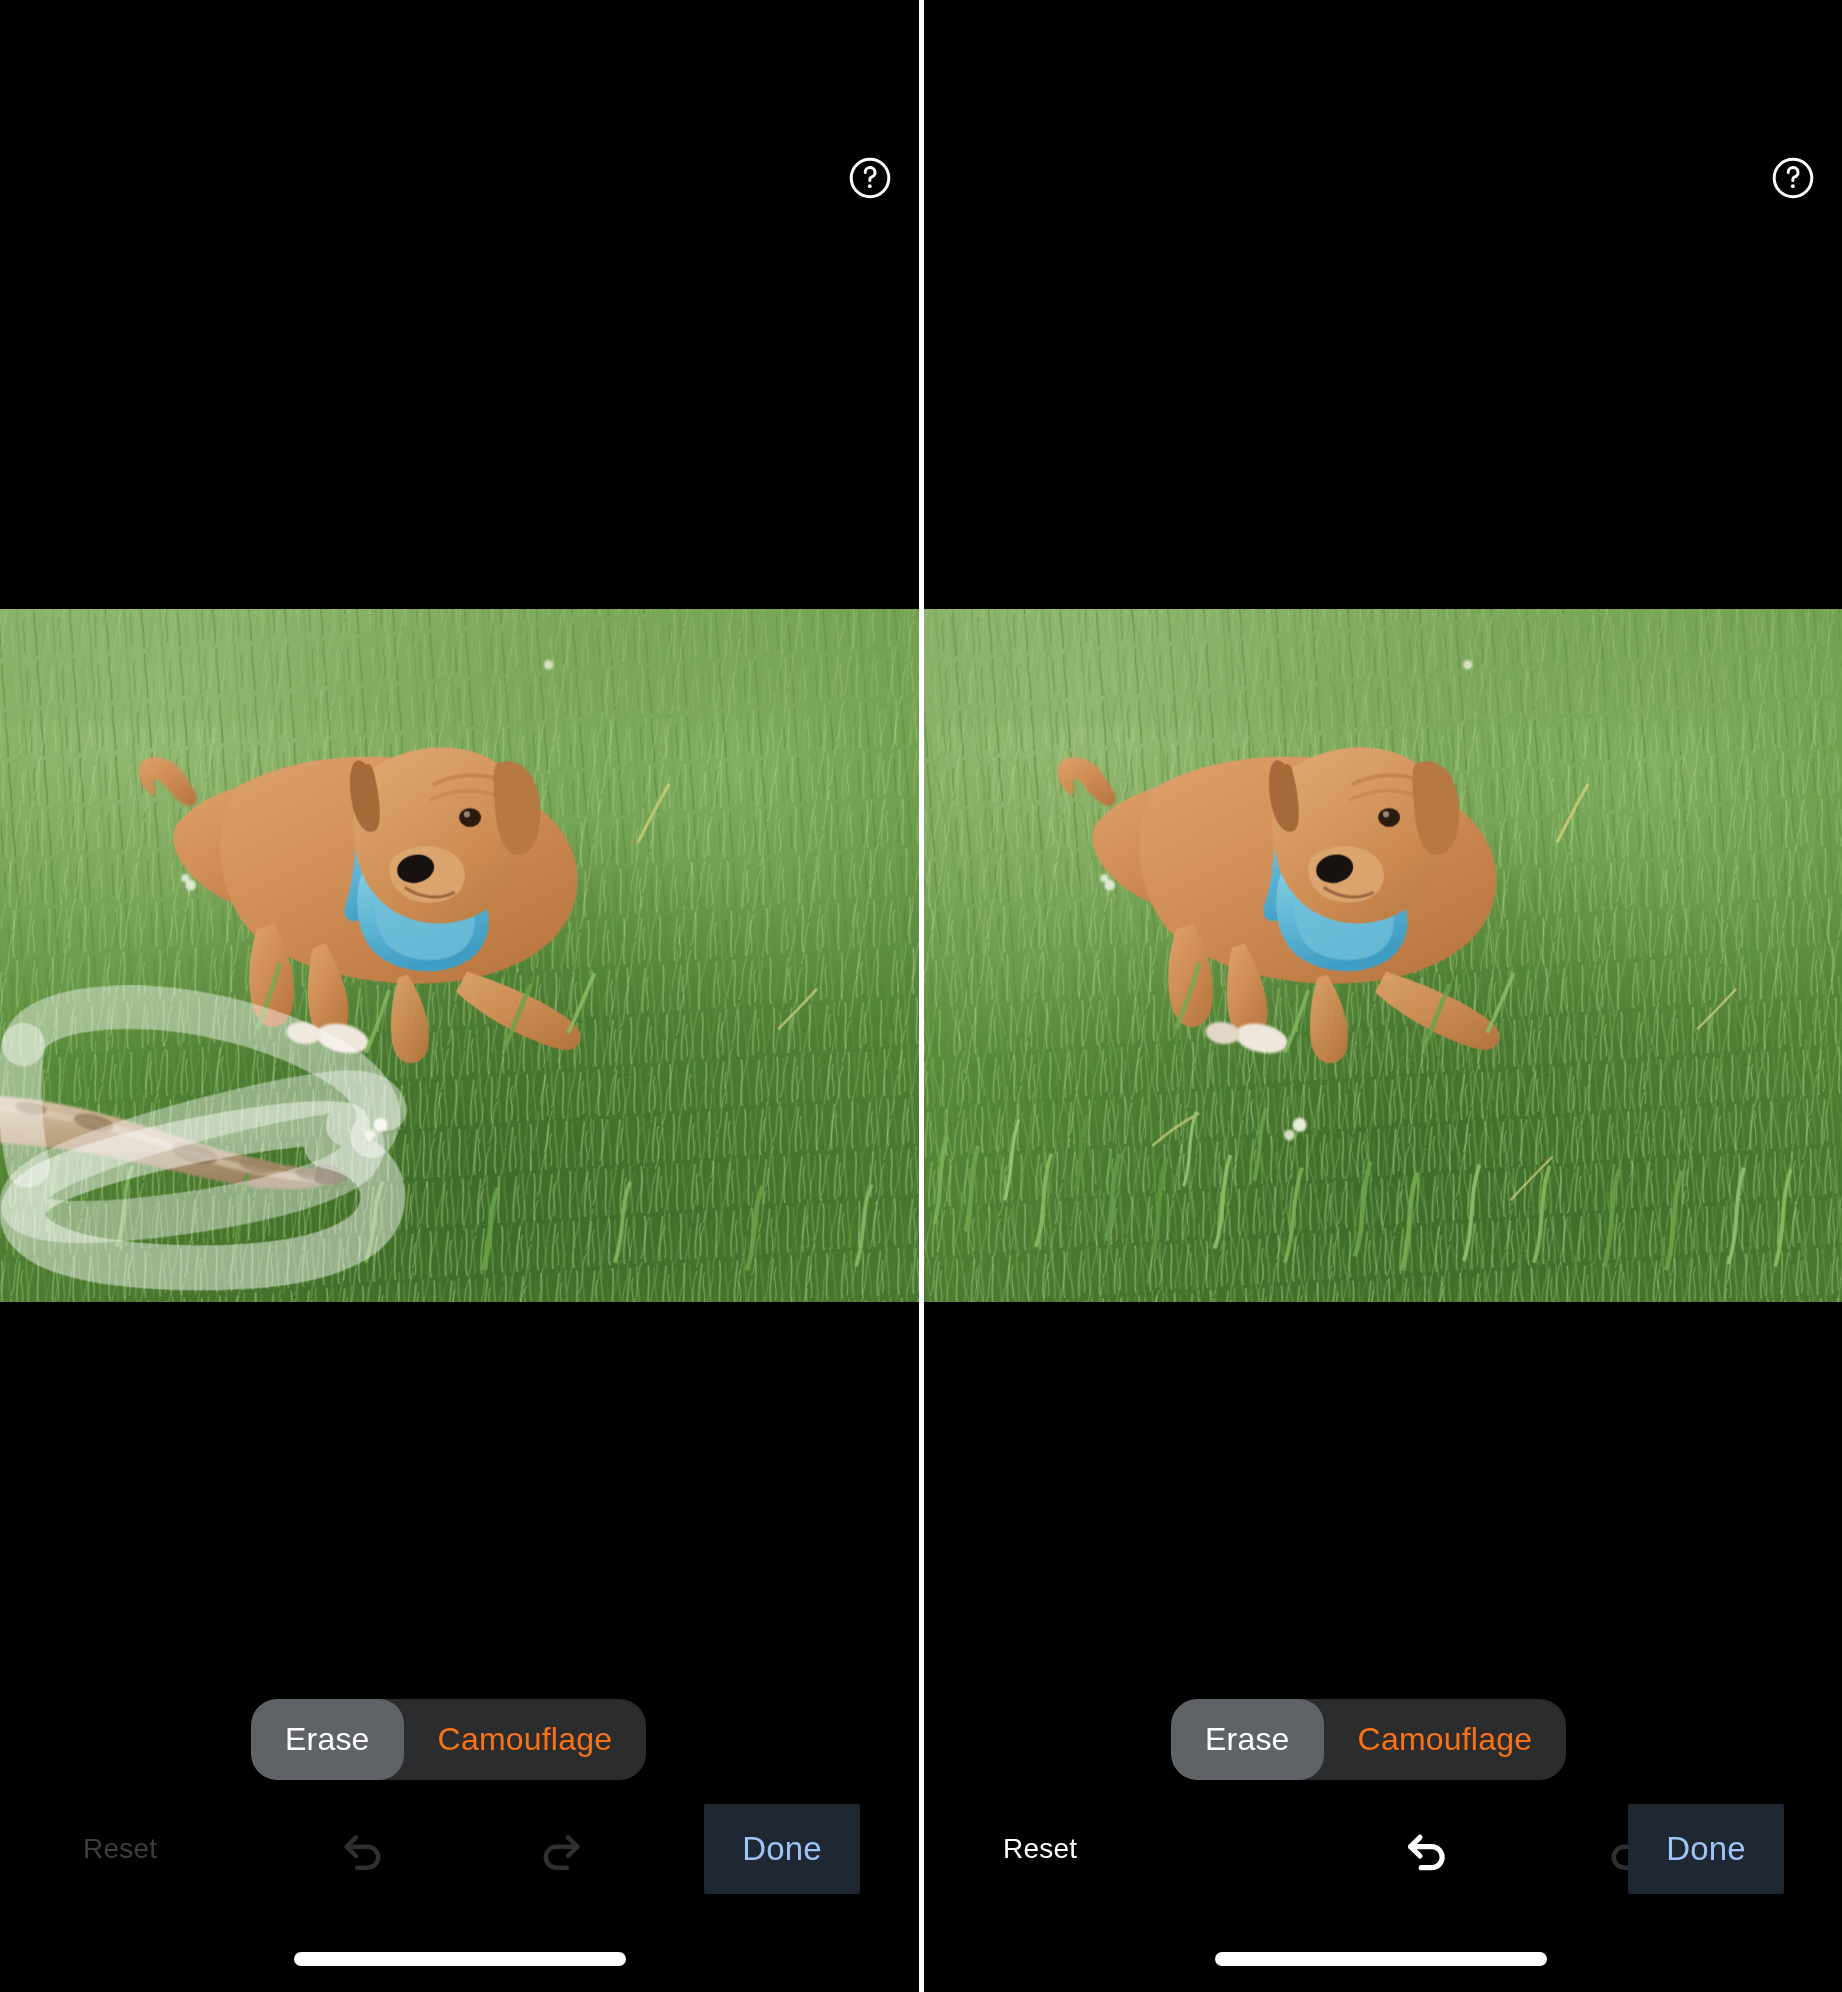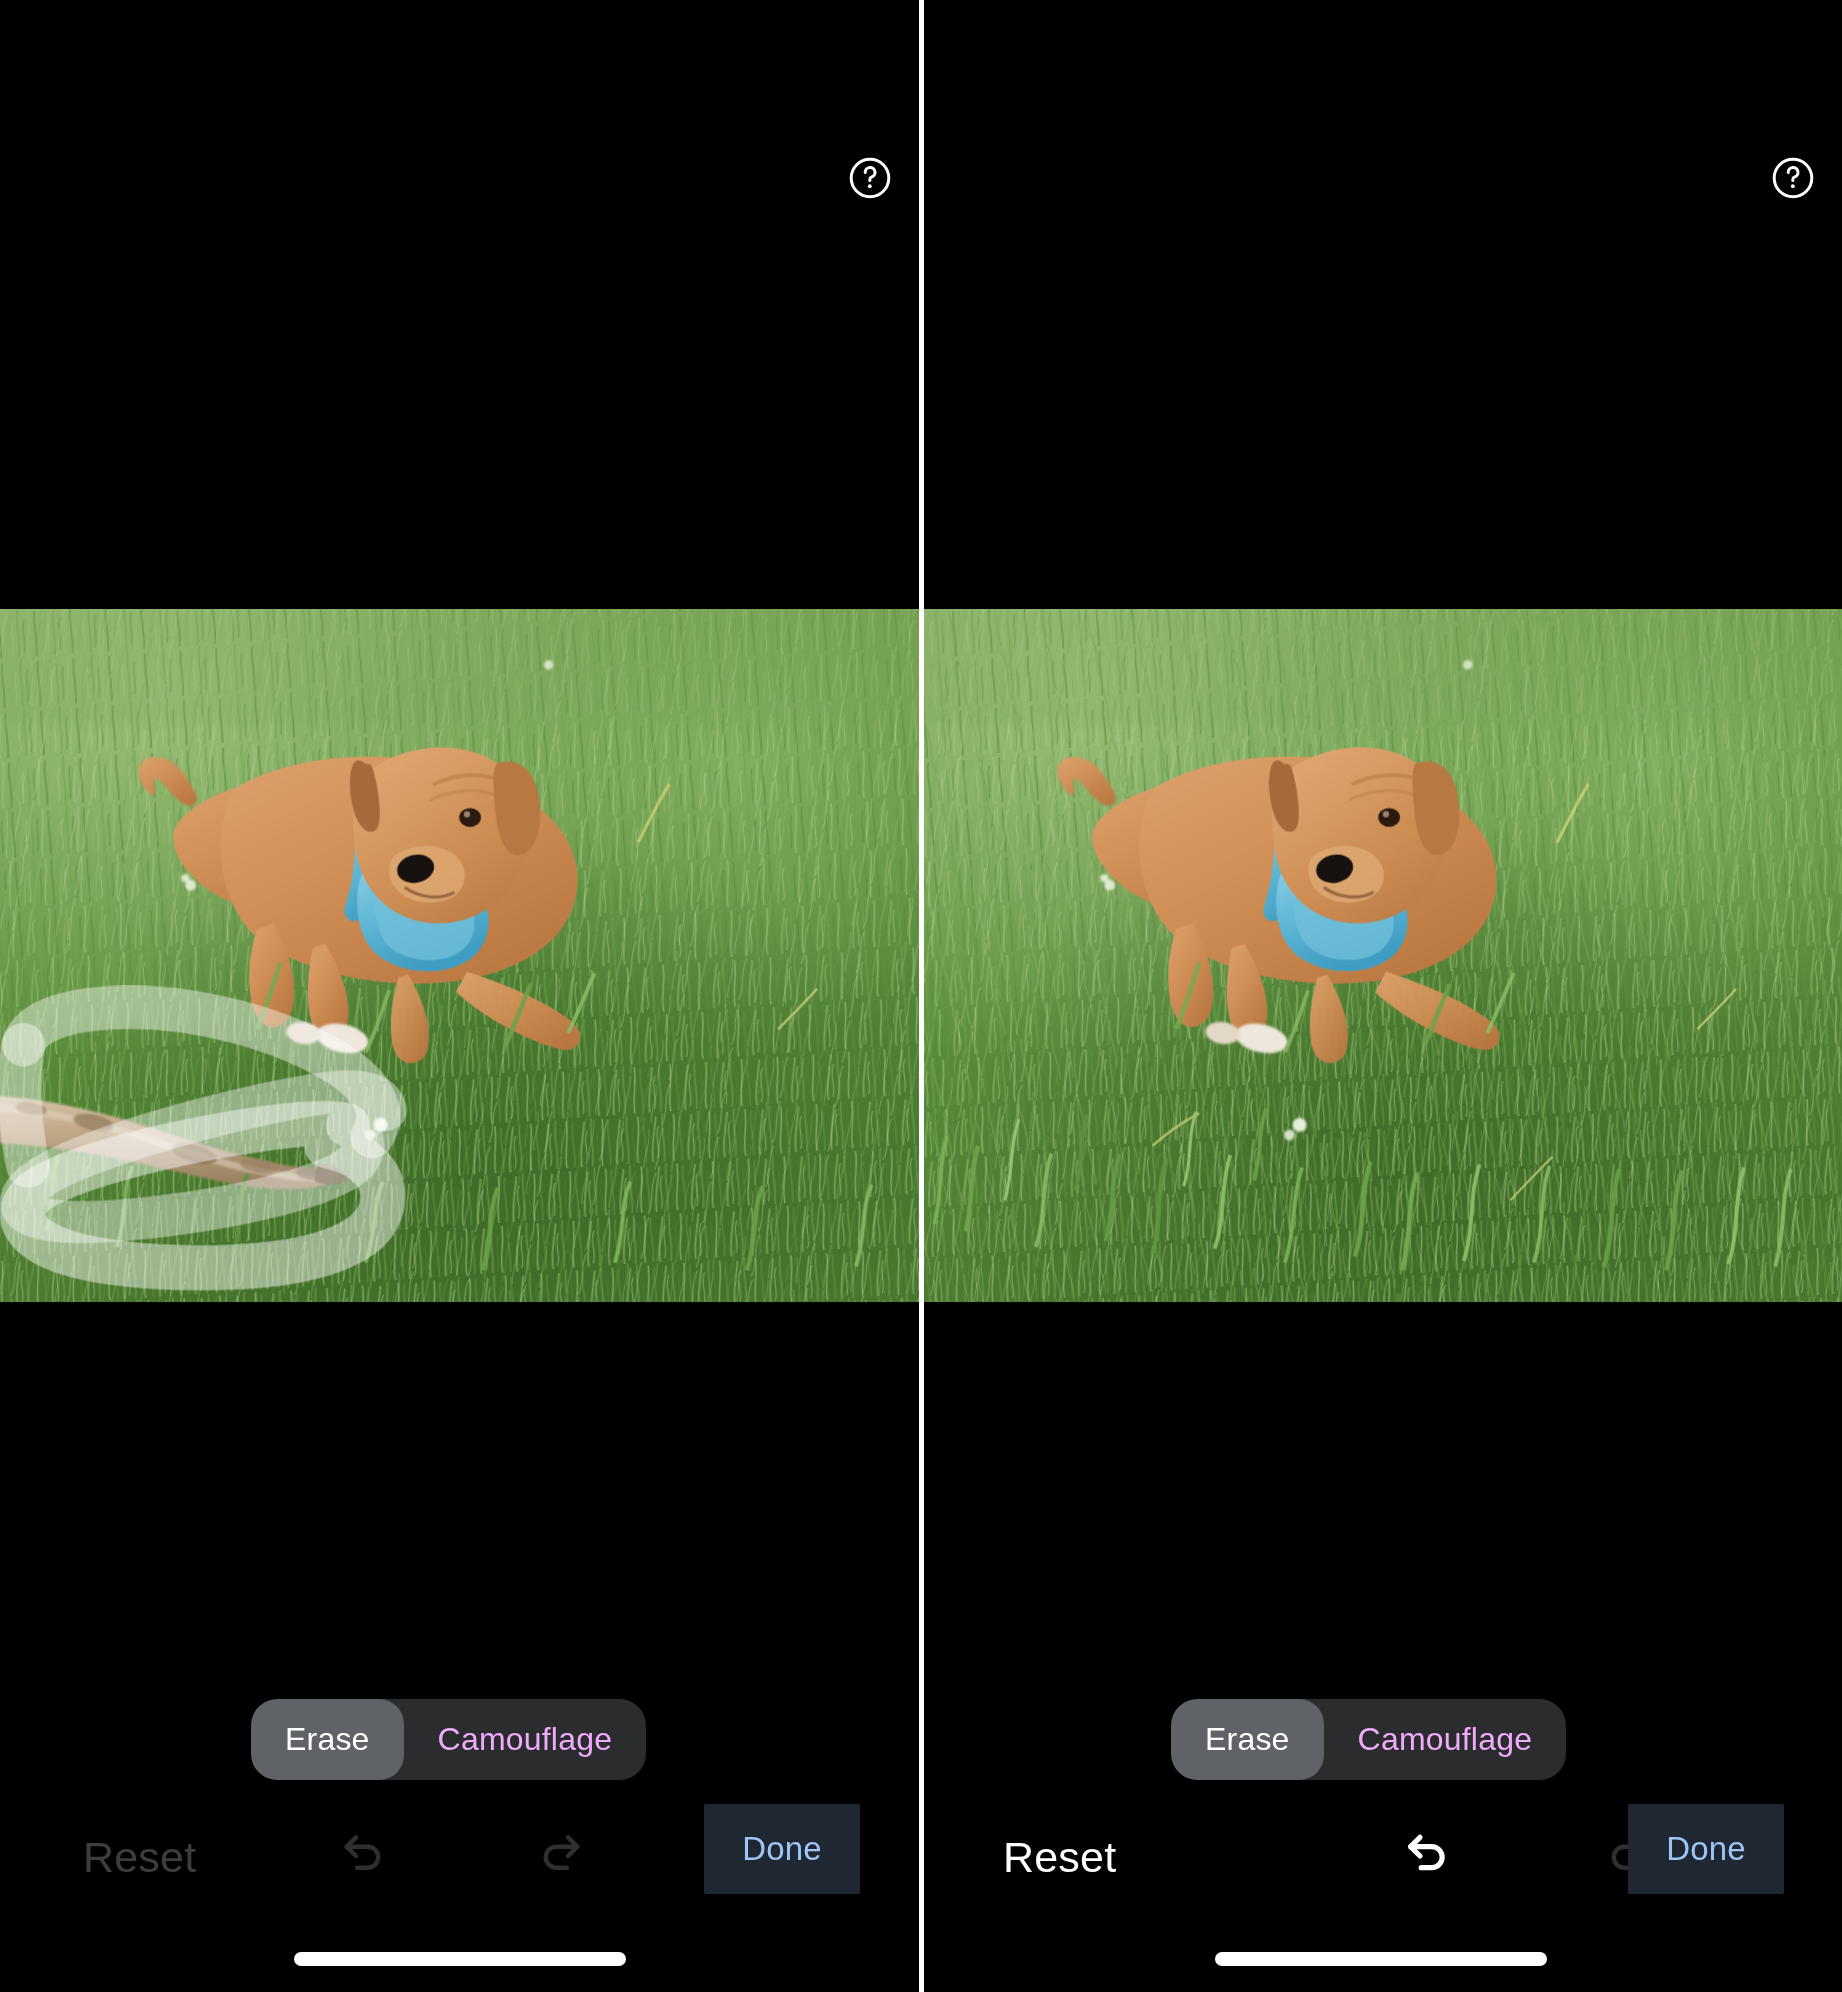--- a/index.html
+++ b/index.html
@@ -72,46 +72,45 @@
     height: 81px;
     overflow: hidden;
   }
   .seg-item {
     display: flex;
     align-items: center;
     justify-content: center;
     padding: 0 34px;
     font-size: 32px;
     letter-spacing: 0.2px;
-    color: #f0abfc;
+    color: #f97316;
     border-radius: 25px;
     height: 81px;
   }
   .seg-item.active {
     background: #5f6368;
     color: #ffffff;
     font-weight: 500;
   }
 
   
   .actionbar {
     position: absolute;
     left: 0;
     width: 100%;
     height: 109px;
     display: block;
   }
   .reset-btn {
     position: absolute;
-    font-size: 43px;
+    font-size: 28px;
     letter-spacing: 0.2px;
     white-space: nowrap;
     top: 50%;
     transform: translateY(-50%);
-    margin-top: 8px;
   }
   .reset-btn.disabled { color: #3d3d3d; }
   .reset-btn.enabled  { color: #ffffff; font-weight: 500; }
 
   .icon-btn {
     position: absolute;
     width: 72px;
     height: 72px;
     top: 50%;
     transform: translateY(-50%);

